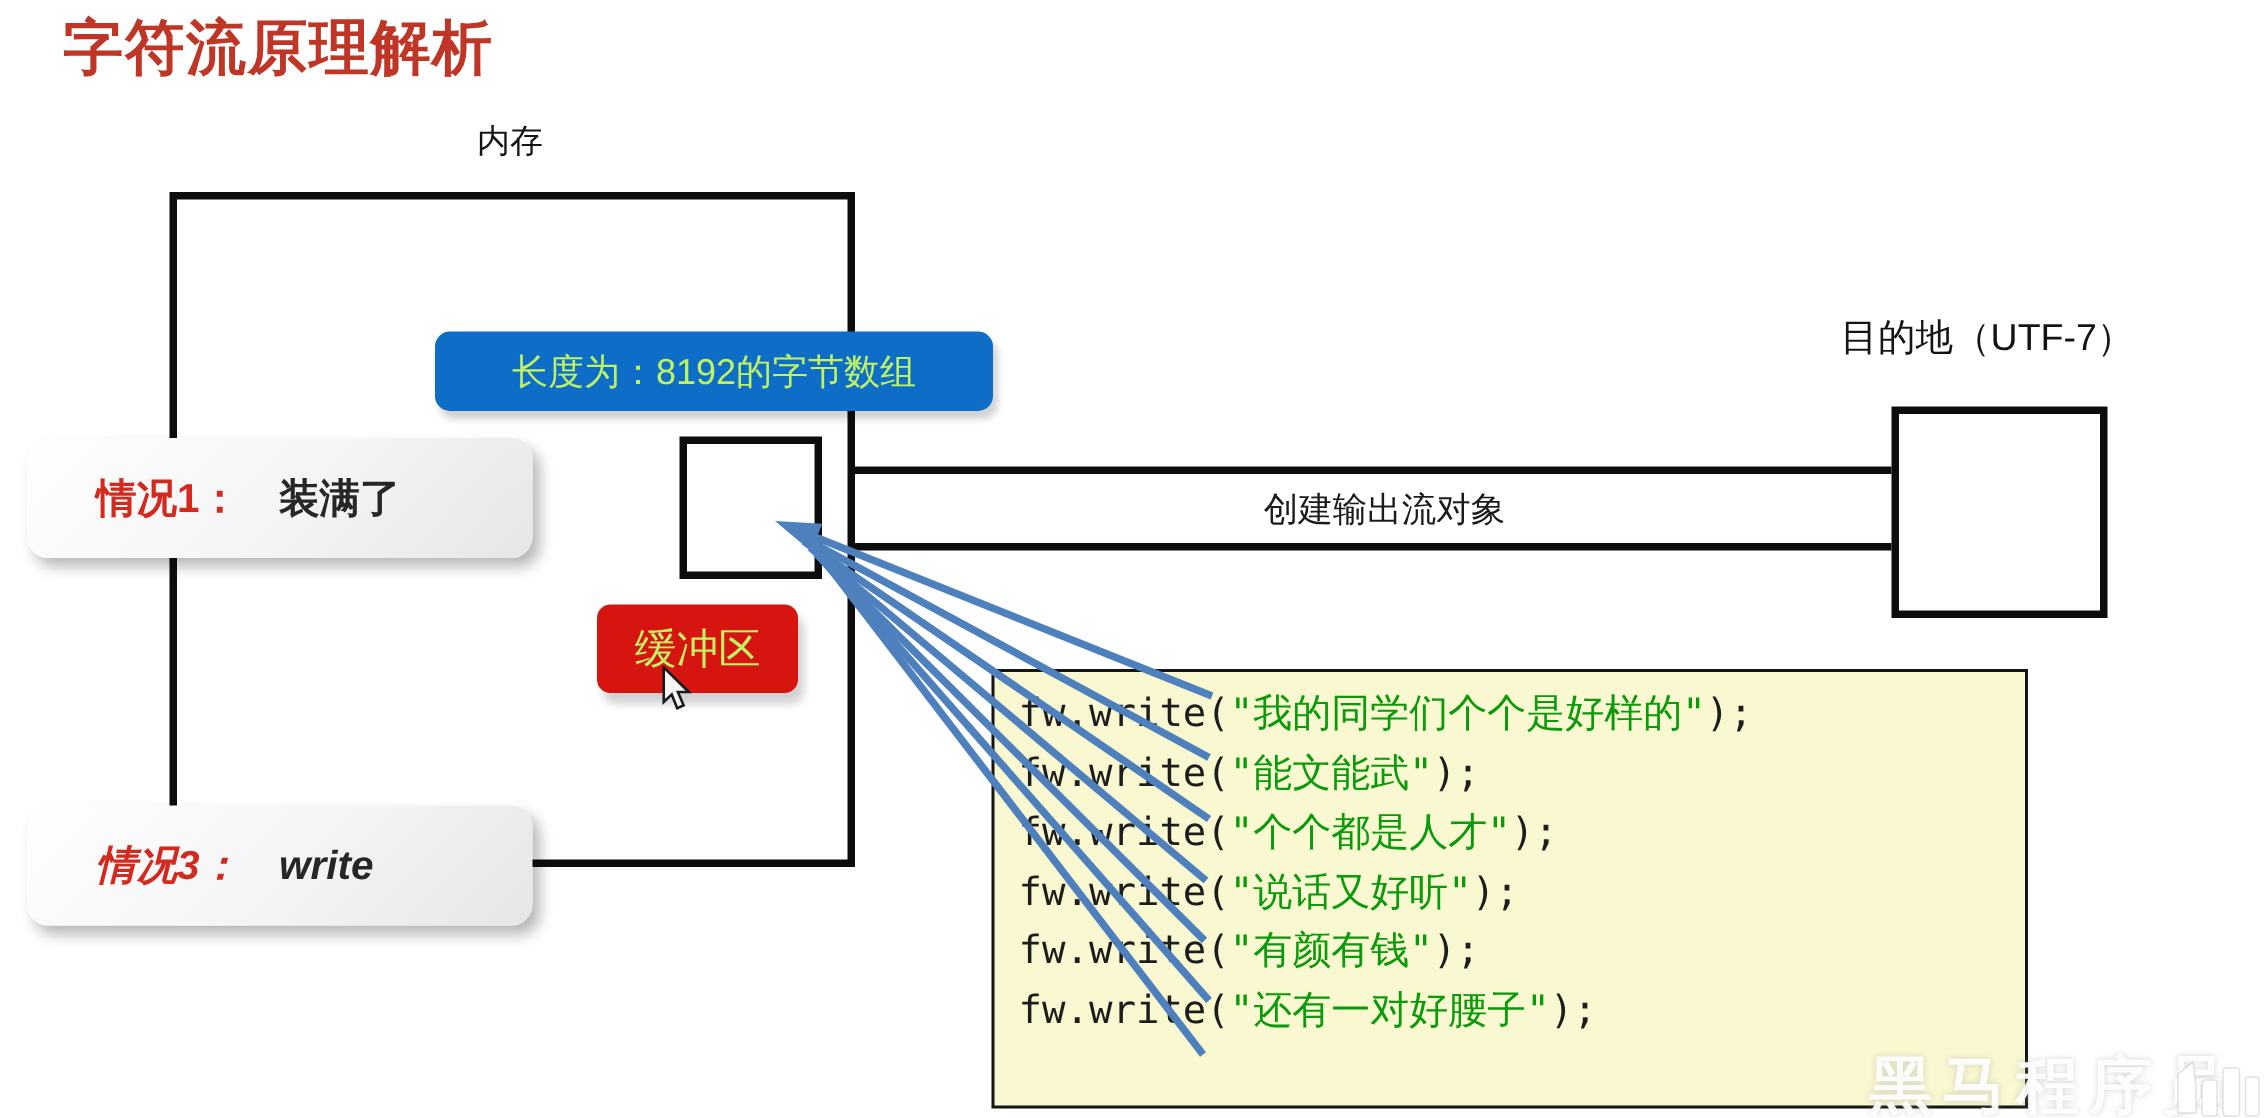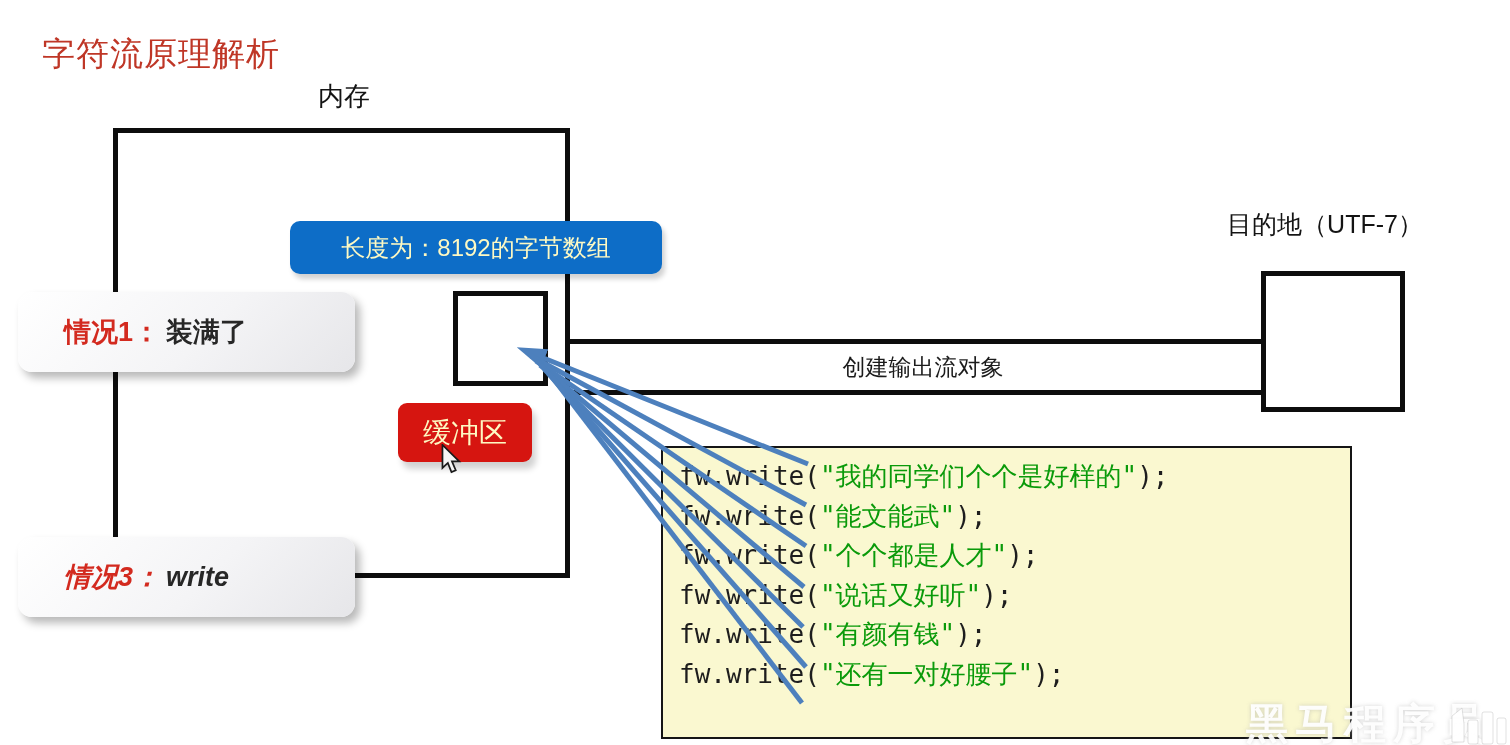--- a/index.html
+++ b/index.html
@@ -3,65 +3,65 @@
 <meta charset="utf-8">
 <style>
   html,body{margin:0;padding:0;background:#ffffff;}
   .stage{
     position:relative;width:1510px;height:745px;overflow:hidden;
     background:#ffffff;font-family:"Liberation Sans",sans-serif;
   }
   .abs{position:absolute;}
 
   
-  .dlabel{color:#141414;font-size:26px;white-space:nowrap;}
+  .dlabel{color:#141414;font-size:22px;white-space:nowrap;}
 
   
   .title{
-    left:42px;top:32px;font-size:33px;font-weight:400;color:#bf3626;
+    left:42px;top:4px;font-size:40px;font-weight:700;color:#bf3626;
     letter-spacing:1px;white-space:nowrap;
   }
 
   
   .blackbox{border:5px solid #0d0d0d;box-sizing:border-box;background:transparent;}
   .memory-rect{left:113px;top:128px;width:457px;height:450px;}
   .buffer-square{left:453px;top:291px;width:95px;height:95px;background:#ffffff;}
   .dest-box{left:1261px;top:271px;width:144px;height:141px;background:#ffffff;}
 
   
   .channel{
     left:570px;top:311px;width:762px;height:56px;box-sizing:border-box;
     border-top:5px solid #0d0d0d;border-bottom:5px solid #0d0d0d;
-    display:flex;align-items:center;justify-content:center;margin-top:28px;
+    display:flex;align-items:center;justify-content:center;
   }
   .channel-label{color:#1b1b1b;font-size:23px;transform:translateX(-28px);white-space:nowrap;}
 
   
   .badge{
     display:flex;align-items:center;justify-content:center;
-    color:#fef9c3;white-space:nowrap;box-sizing:border-box;
+    color:#bef264;white-space:nowrap;box-sizing:border-box;
   }
   .badge-blue{
     left:290px;top:221px;width:372px;height:53px;border-radius:10px;
     background:#0d6dc7;font-size:24px;
     box-shadow:3px 5px 5px rgba(0,0,0,0.18);
   }
   .badge-red{
     left:398px;top:403px;width:134px;height:59px;border-radius:9px;
     background:#d61510;font-size:28px;
     box-shadow:4px 7px 6px rgba(0,0,0,0.18);
   }
 
   
   .pill{
     left:18px;width:337px;height:80px;border-radius:14px;box-sizing:border-box;
     background:linear-gradient(135deg,#ffffff 0%,#f4f4f6 55%,#e6e6e9 100%);
     box-shadow:5px 6px 9px rgba(0,0,0,0.28);
     display:flex;align-items:center;padding-left:46px;
-    font-size:27px;font-weight:700;white-space:nowrap;
+    font-size:27px;font-weight:700;white-space:nowrap;gap:20px;
   }
   .pill .prefix{color:#d32a1f;}
   .pill .ptext{color:#272727;margin-left:6px;}
   .pill1{top:292px;} .pill2{top:415px;} .pill3{top:537px;font-style:italic;}
 
   
   .code-box{
     left:661px;top:446px;width:691px;height:293px;box-sizing:border-box;
     background:#faf8d0;border:2px solid #151515;
     padding:9px 0 0 16px;overflow:hidden;

